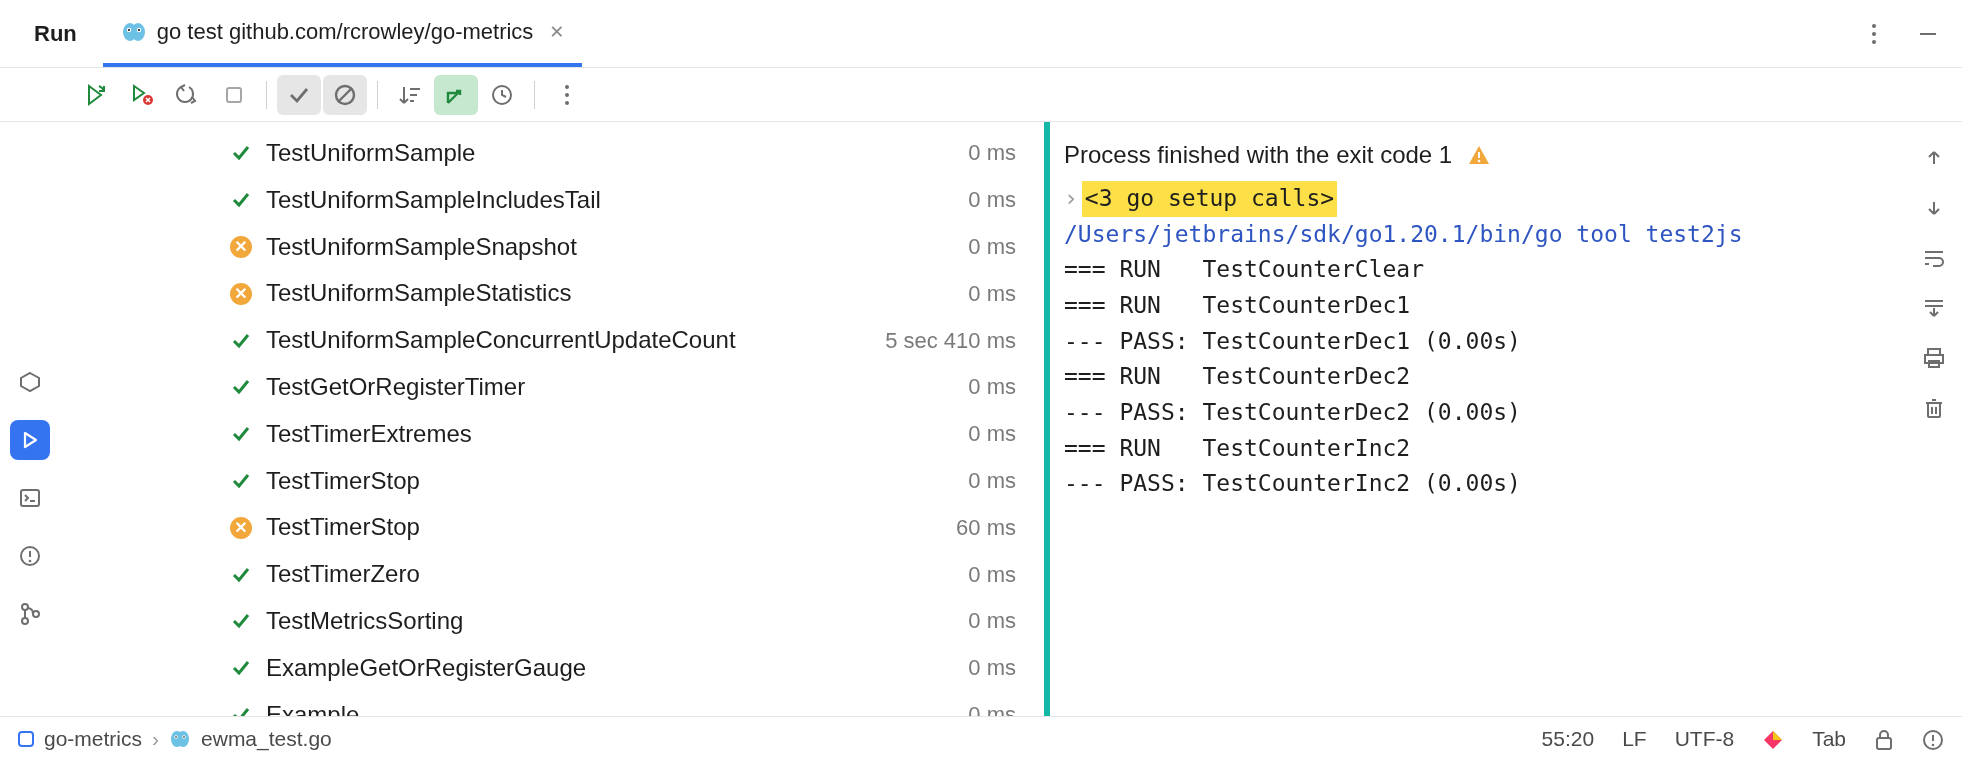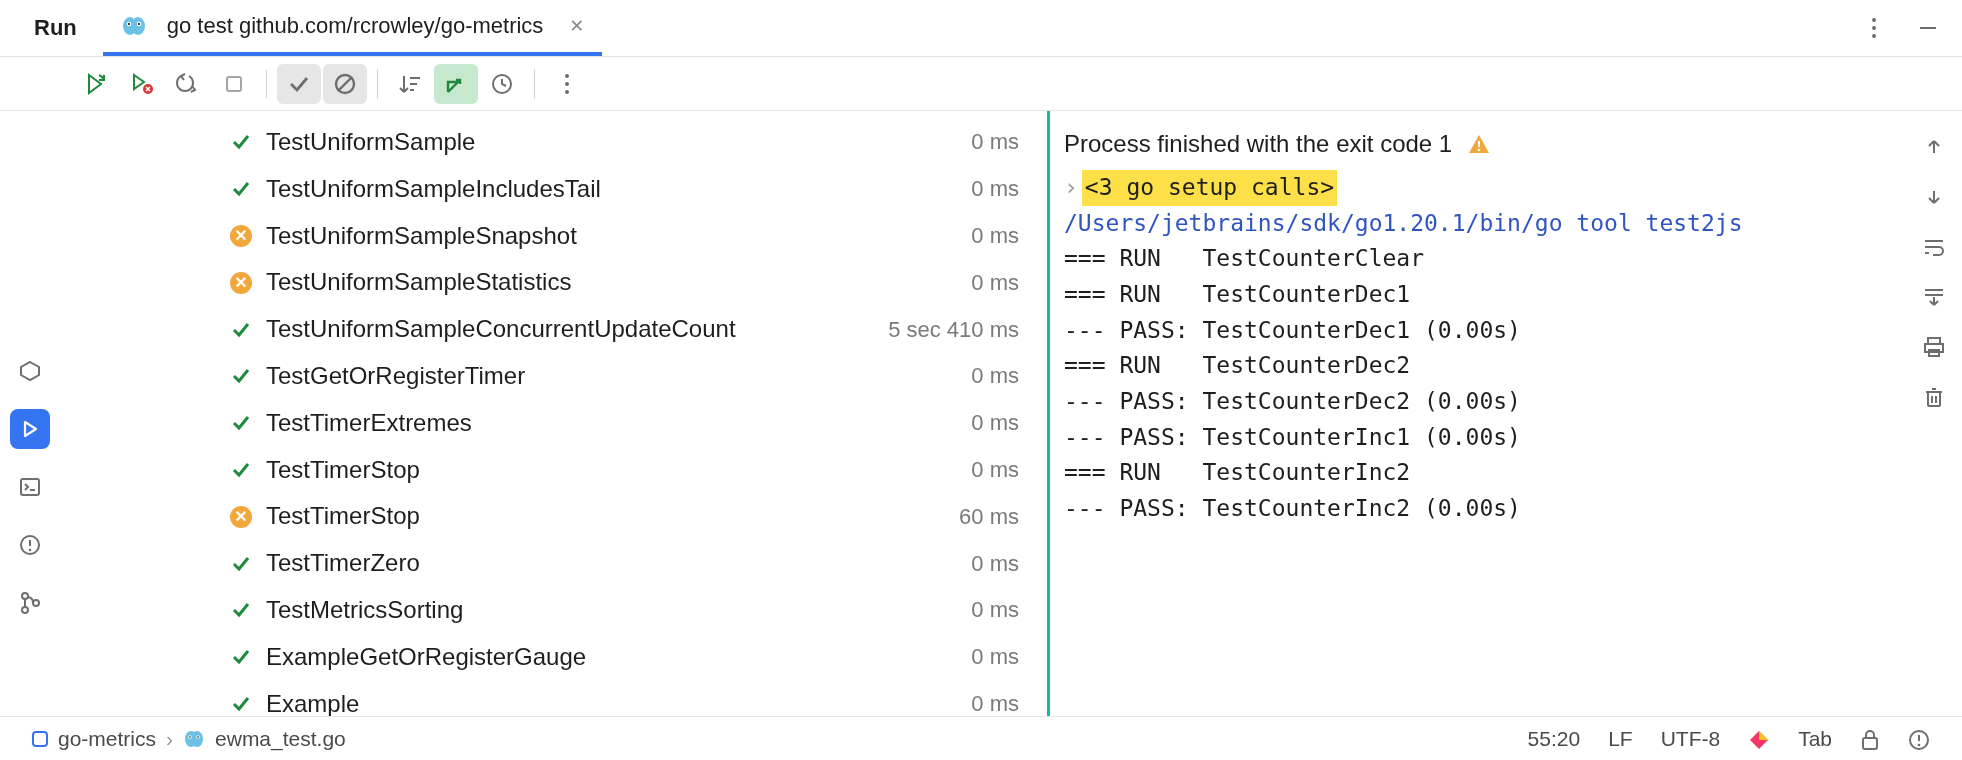--- a/index.html
+++ b/index.html
@@ -13,33 +13,33 @@
   flex-direction: column;
   color: #1e1e1e;
   font-size: 18px;
 }
 .mono { font-family: "SF Mono", Menlo, Consolas, monospace; }
 
 
 .tabbar {
   display: flex;
   align-items: center;
-  height: 57px;
+  height: 68px;
   border-bottom: 1px solid #e5e5e5;
   padding: 0 8px;
 }
 .tool-label {
   font-weight: 600;
   font-size: 22px;
   padding: 0 26px;
 }
 .tab {
   display: flex;
   align-items: center;
-  gap: 20px;
+  gap: 10px;
   height: 100%;
   padding: 0 18px;
   border-bottom: 4px solid #3574f0;
   font-size: 22px;
 }
 .tab .gopher {
   width: 26px; height: 22px;
   display:inline-block;
 }
 .tab .close {
@@ -93,21 +93,21 @@
 .strip-btn {
   width:40px;height:40px;border-radius:8px;display:flex;align-items:center;justify-content:center;
   cursor:pointer;
   color:#6e6e6e;
 }
 .strip-btn.active { background:#3574f0; color:#fff; }
 
 .test-panel {
   flex:0 0 990px;
   overflow:hidden;
-  border-right:3px solid #14b8a6;
+  border-right:6px solid #14b8a6;
 }
 .test-list { padding:8px 0 0 0;}
 .test-row {
   display:flex;
   align-items:center;
   padding:6px 28px 6px 170px;
   font-size:24px;
   line-height:1.45;
 }
 .test-row .name{ flex:1; }
@@ -150,21 +150,21 @@
   padding-top:22px;
   color:#6e6e6e;
 }
 
 
 .statusbar{
   height:44px;
   border-top:1px solid #e5e5e5;
   display:flex;
   align-items:center;
-  padding:0 32px;
+  padding:0 18px;
   gap:14px;
   font-size:21px;
   color:#4a4a4a;
 }
 .crumb{ display:flex; align-items:center; gap:10px;}
 .crumb-sep{ color:#9a9a9a; }
 .gopher-small{width:22px;height:18px;display:inline-block;}
 .square-icon{width:16px;height:16px;border:2px solid #3574f0;border-radius:4px;display:inline-block;}
 .sb-spacer{flex:1;}
 .sb-right{display:flex;align-items:flex-end;gap:28px;color:#4a4a4a;}
@@ -441,21 +441,20 @@
         <span class="setup-caret">›</span>
         <span class="setup-calls">&lt;3 go setup calls&gt;</span>
       </div>
       <div class="mono cmd-path">/Users/jetbrains/sdk/go1.20.1/bin/go tool test2js</div>
       <div id="console-out">
           <div class="mono console-line">=== RUN   TestCounterClear</div>
           <div class="mono console-line">=== RUN   TestCounterDec1</div>
           <div class="mono console-line">--- PASS: TestCounterDec1 (0.00s)</div>
           <div class="mono console-line">=== RUN   TestCounterDec2</div>
           <div class="mono console-line">--- PASS: TestCounterDec2 (0.00s)</div>
-          <div class="mono console-line">--- PASS: TestCounterInc1 (0.00s)</div>
           <div class="mono console-line">=== RUN   TestCounterInc2</div>
           <div class="mono console-line">--- PASS: TestCounterInc2 (0.00s)</div>
         </div>
     </div>
     <div class="console-right-strip">
       <span class="icon-btn">
           <svg width="20" height="20" viewBox="0 0 20 20">
             <path d="M10 4 L10 16 M10 4 L5 9 M10 4 L15 9" fill="none" stroke="currentColor" stroke-width="2"></path>
           </svg>
         </span>

